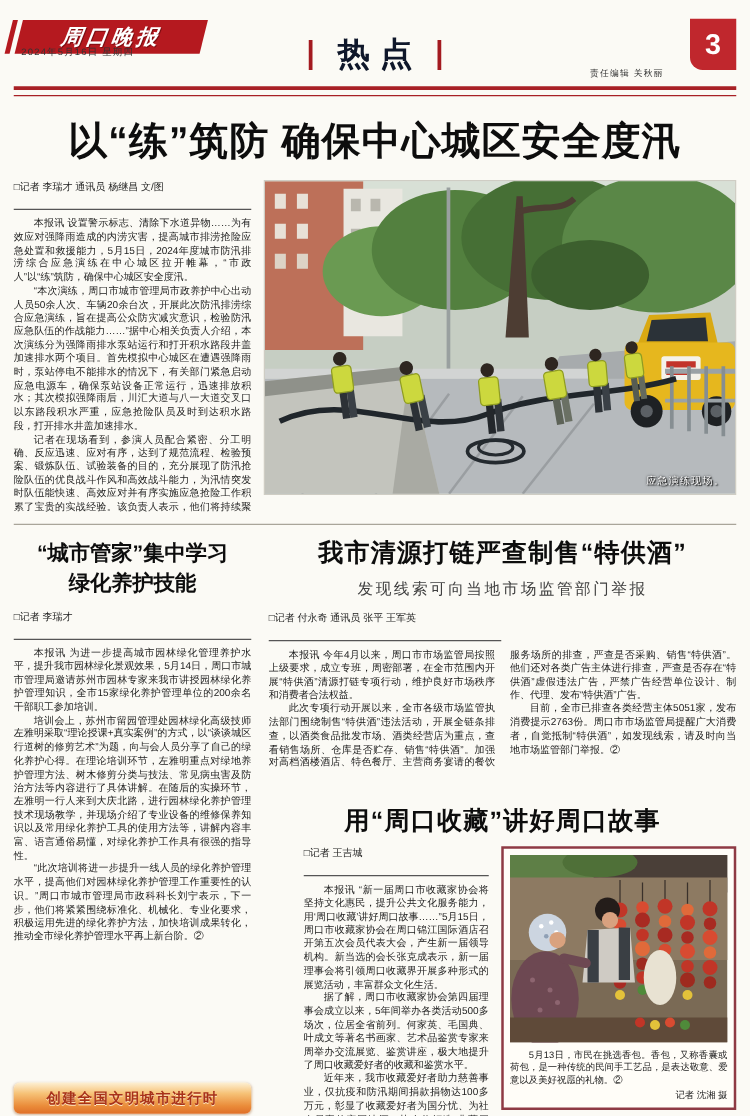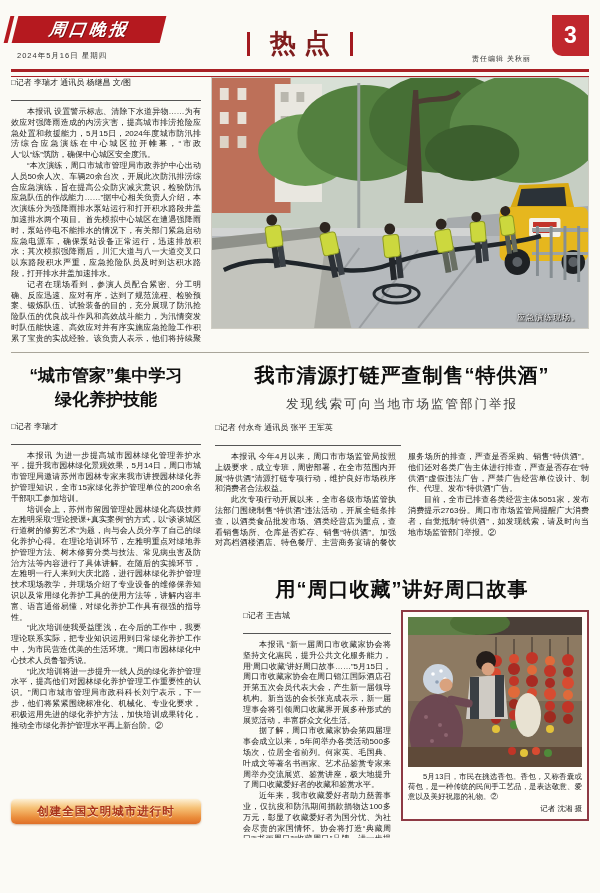--- a/index.html
+++ b/index.html
@@ -8,25 +8,25 @@
         box-shadow:0 0 6px rgba(0,0,0,.25);}
   .inner{padding:10px 11px 0;}
 
   
   .header{position:relative;height:56px;}
   .logo{position:absolute;left:4px;top:6px;width:148px;height:27px;background:#b5191f;
         transform:skewX(-14deg);display:flex;align-items:center;justify-content:center;}
   .logo::before{content:"";position:absolute;left:-8px;top:0;width:4px;height:100%;background:#b5191f;}
   .logo-text{transform:skewX(6deg);color:#fff;font-weight:bold;font-size:17px;letter-spacing:3px;
         font-style:italic;text-shadow:1px 1px 0 #7c0e12;}
-  .date{position:absolute;left:6px;top:41px;font-size:7.5px;color:#333;letter-spacing:1px;}
+  .date{position:absolute;left:6px;top:27px;font-size:7.5px;color:#333;letter-spacing:1px;}
   .section-wrap{position:absolute;left:50%;top:16px;transform:translateX(-50%);
         display:flex;align-items:center;gap:12px;}
   .vbar{width:3px;height:24px;background:#a31a20;}
-  .section-title{font-size:26px;font-weight:bold;letter-spacing:8px;color:#7f1d1d;text-indent:8px;}
+  .section-title{font-size:26px;font-weight:bold;letter-spacing:8px;color:#0f172a;text-indent:8px;}
   .editor{position:absolute;right:58px;top:44px;font-size:7px;color:#333;letter-spacing:1px;}
   .pagebox{position:absolute;right:0;top:5px;width:37px;height:41px;background:#c0272d;
         border-radius:0 0 0 10px;display:flex;align-items:center;justify-content:center;}
   .pageno{color:#fff;font-size:23px;font-weight:bold;}
   .double-rule{height:4px;border-top:3px solid #a82025;border-bottom:1px solid #a82025;margin-top:3px;}
 
   
   .lead-headline{font-size:31px;font-weight:900;text-align:center;letter-spacing:1px;
         margin:15px 0 10px;color:#0d0d0d;}
   .lead-row{display:flex;gap:10px;align-items:flex-start;}
@@ -84,20 +84,21 @@
         <span class="section-title">热点</span>
         <span class="vbar"></span>
       </div>
       <div class="editor">责任编辑 关秋丽</div>
       <div class="pagebox">
         <span class="pageno">3</span>
       </div>
     </div>
     <div class="double-rule"></div>
 
+    <h1 class="lead-headline">以“练”筑防 确保中心城区安全度汛</h1>
 
     <div class="lead-row">
       <div class="lead-left">
         <div class="byline">□记者 李瑞才 通讯员 杨继昌 文/图</div>
         <div class="bodytext">
           <p>本报讯 设置警示标志、清除下水道异物……为有效应对强降雨造成的内涝灾害，提高城市排涝抢险应急处置和救援能力，5月15日，2024年度城市防汛排涝综合应急演练在中心城区拉开帷幕，“市政人”以“练”筑防，确保中心城区安全度汛。</p>
           <p>“本次演练，周口市城市管理局市政养护中心出动人员50余人次、车辆20余台次，开展此次防汛排涝综合应急演练，旨在提高公众防灾减灾意识，检验防汛应急队伍的作战能力……”据中心相关负责人介绍，本次演练分为强降雨排水泵站运行和打开积水路段井盖加速排水两个项目。首先模拟中心城区在遭遇强降雨时，泵站停电不能排水的情况下，有关部门紧急启动应急电源车，确保泵站设备正常运行，迅速排放积水；其次模拟强降雨后，川汇大道与八一大道交叉口以东路段积水严重，应急抢险队员及时到达积水路段，打开排水井盖加速排水。</p>
           <p>记者在现场看到，参演人员配合紧密、分工明确、反应迅速、应对有序，达到了规范流程、检验预案、锻炼队伍、试验装备的目的，充分展现了防汛抢险队伍的优良战斗作风和高效战斗能力，为汛情突发时队伍能快速、高效应对并有序实施应急抢险工作积累了宝贵的实战经验。该负责人表示，他们将持续聚焦城市防汛短板，堵漏洞、强弱项，切实做好应对极端天气准备，确保中心城区安全度汛。②</p>
         </div>
       </div>
@@ -214,21 +215,20 @@
 
       <div class="col-left">
         <h2 class="green-head">
           <span>“城市管家”集中学习</span><br>
           <span>绿化养护技能</span>
         </h2>
         <div class="byline">□记者 李瑞才</div>
         <div class="bodytext">
           <p>本报讯 为进一步提高城市园林绿化管理养护水平，提升我市园林绿化景观效果，5月14日，周口市城市管理局邀请苏州市园林专家来我市讲授园林绿化养护管理知识，全市15家绿化养护管理单位的200余名干部职工参加培训。</p>
           <p>培训会上，苏州市留园管理处园林绿化高级技师左雅明采取“理论授课+真实案例”的方式，以“谈谈城区行道树的修剪艺术”为题，向与会人员分享了自己的绿化养护心得。在理论培训环节，左雅明重点对绿地养护管理方法、树木修剪分类与技法、常见病虫害及防治方法等内容进行了具体讲解。在随后的实操环节，左雅明一行人来到大庆北路，进行园林绿化养护管理技术现场教学，并现场介绍了专业设备的维修保养知识以及常用绿化养护工具的使用方法等，讲解内容丰富、语言通俗易懂，对绿化养护工作具有很强的指导性。</p>
-          <p>“此次培训使我受益匪浅，在今后的工作中，我要理论联系实际，把专业知识运用到日常绿化养护工作中，为市民营造优美的生活环境。”周口市园林绿化中心技术人员鲁智秀说。</p>
           <p>“此次培训将进一步提升一线人员的绿化养护管理水平，提高他们对园林绿化养护管理工作重要性的认识。”周口市城市管理局市政科科长刘宁表示，下一步，他们将紧紧围绕标准化、机械化、专业化要求，积极运用先进的绿化养护方法，加快培训成果转化，推动全市绿化养护管理水平再上新台阶。②</p>
         </div>
         <div class="banner">
           <span class="banner-text">创建全国文明城市进行时</span>
         </div>
       </div>
 
       <div class="col-right">
 
         <div>

